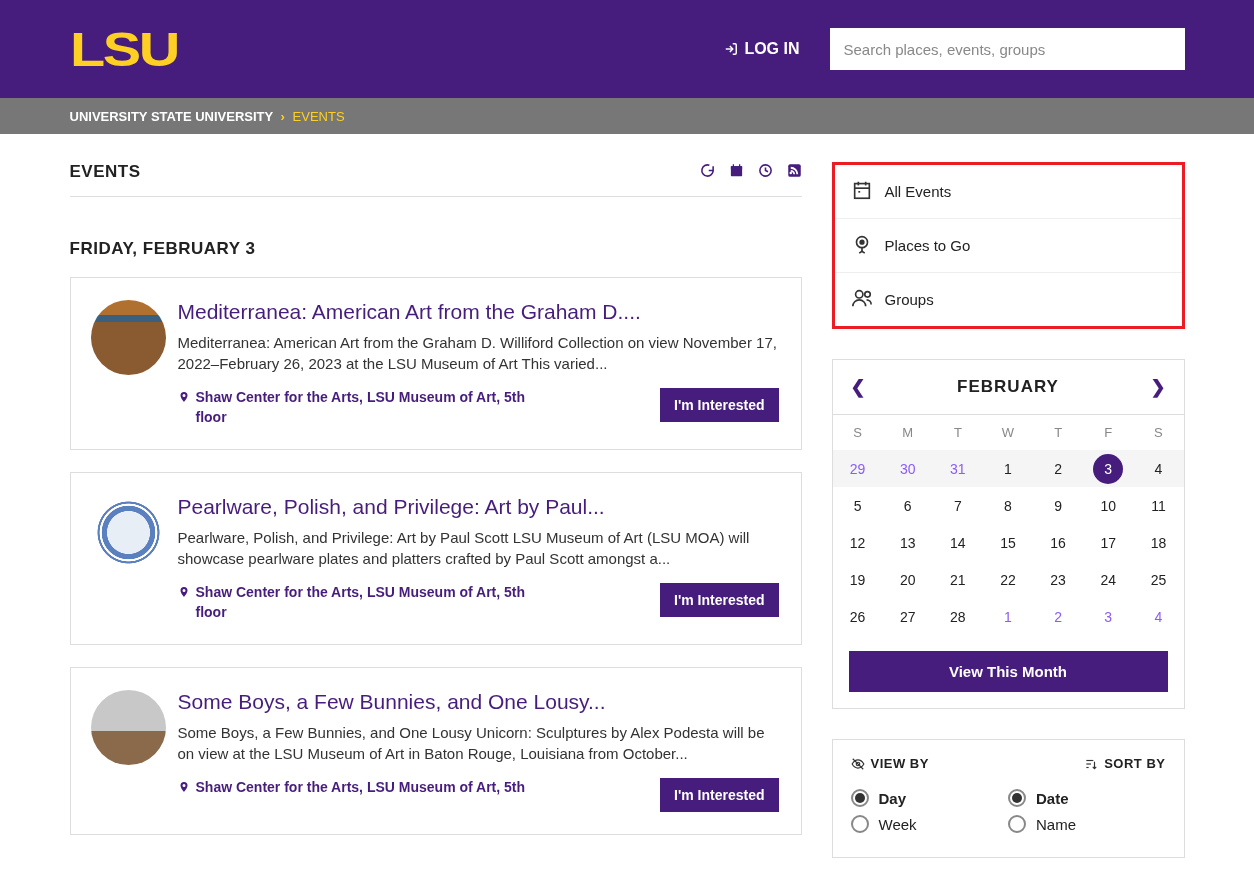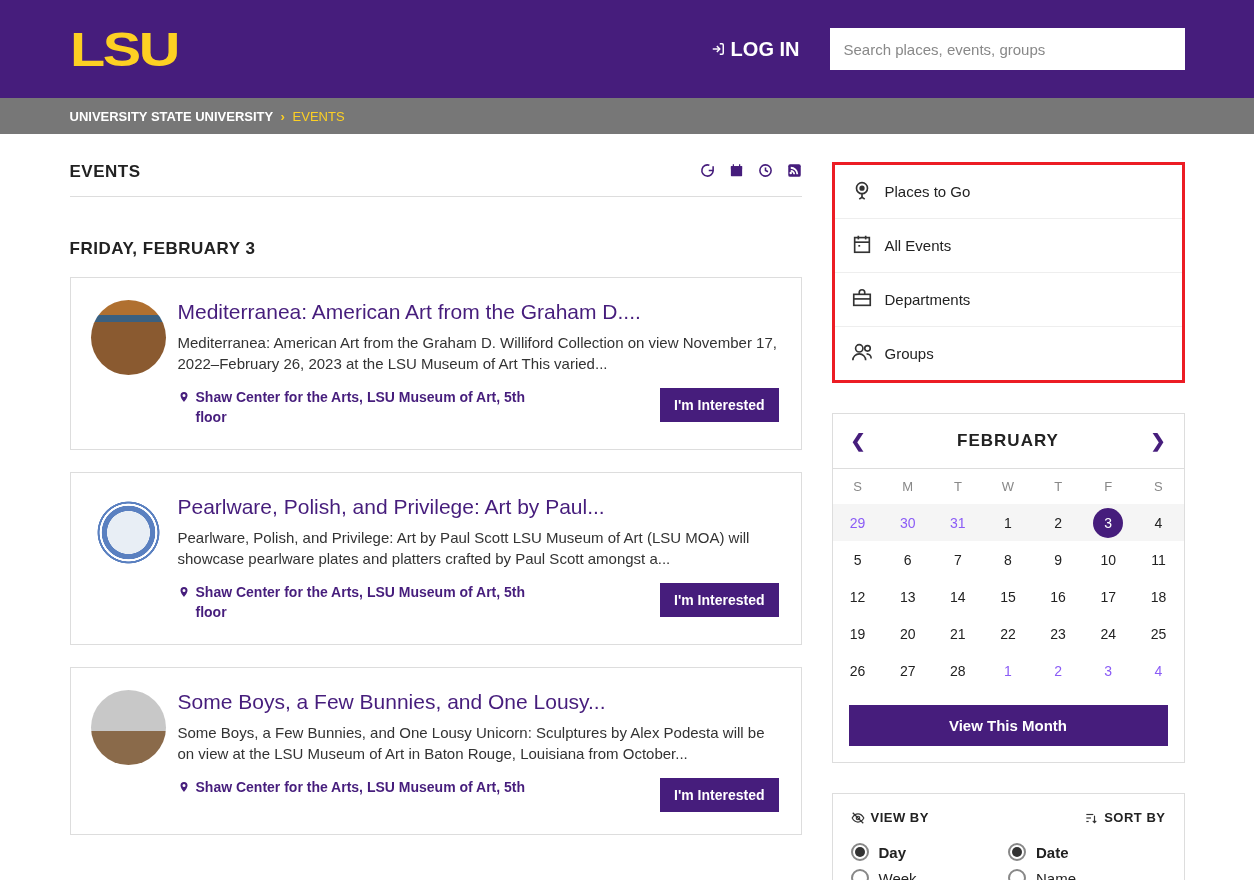--- a/index.html
+++ b/index.html
@@ -1,21 +1,21 @@
 <!DOCTYPE html>
 <html><head>
 <meta charset="utf-8">
 <style>
 * { margin:0; padding:0; box-sizing:border-box; }
 body { font-family: Arial, Helvetica, sans-serif; background:#fff; color:#222; font-size:15px; }
 .header { background:#461D7C; height:98px; display:flex; align-items:center; }
 .header-inner { width:1115px; margin:16px auto; display:flex; align-items:center; justify-content:space-between; }
 .logo { font-family: Arial Black, Arial, sans-serif; font-weight:900; font-size:48px; color:#FDD023; letter-spacing:-2px; transform:scaleX(1.2); transform-origin:left; }
 .header-right { display:flex; align-items:center; gap:30px; }
-.login { color:#fff; font-weight:bold; font-size:20px; display:flex; align-items:center; gap:6px; cursor:pointer; }
+.login { color:#fff; font-weight:bold; font-size:16px; display:flex; align-items:center; gap:6px; cursor:pointer; }
 .search-box { width:355px; height:42px; background:#fff; border:none; padding:0 14px; font-size:15px; color:#555; }
 .search-box::placeholder { color:#888; }
 .breadcrumb { background:#777; height:36px; display:flex; align-items:center; }
 .breadcrumb-inner { width:1115px; margin:0 auto; font-size:13px; color:#fff; font-weight:bold; }
 .breadcrumb-inner .sep { color:#FDD023; margin:0 4px; }
 .breadcrumb-inner .current { color:#FDD023; font-weight:normal; }
 .container { width:1115px; margin:0 auto; display:flex; gap:30px; padding-top:28px; }
 .main { flex:1; }
 .page-title-row { display:flex; justify-content:space-between; align-items:center; border-bottom:1px solid #ddd; padding-bottom:14px; }
 .page-title { font-size:17px; font-weight:bold; letter-spacing:0.5px; }
@@ -168,44 +168,36 @@
       </div>
     </div>
         </div>
       </div>
   </div>
 
   <div class="sidebar">
     <div class="nav-box" id="nav-host">
         <div class="nav-item">
           <span><svg viewBox="0 0 24 24" fill="none" stroke="#333" stroke-width="1.8">
-              <circle cx="12" cy="10" r="6"></circle>
-              <circle cx="12" cy="10" r="2" fill="#333"></circle>
-              <path d="M12 16v4"></path>
-              <path d="M9 22l3-2 3 2"></path>
-            </svg></span>
-          <span>Places to Go</span>
-        </div>
-        <div class="nav-item">
-          <span><svg viewBox="0 0 24 24" fill="none" stroke="#333" stroke-width="1.8">
               <rect x="4" y="5" width="16" height="16"></rect>
               <line x1="4" y1="10" x2="20" y2="10"></line>
               <line x1="8" y1="3" x2="8" y2="7"></line>
               <line x1="16" y1="3" x2="16" y2="7"></line>
               <line x1="8" y1="14" x2="10" y2="14"></line>
             </svg></span>
           <span>All Events</span>
         </div>
         <div class="nav-item">
           <span><svg viewBox="0 0 24 24" fill="none" stroke="#333" stroke-width="1.8">
-              <rect x="3" y="8" width="18" height="12"></rect>
-              <path d="M9 8V6a3 3 0 0 1 6 0v2"></path>
-              <line x1="3" y1="13" x2="21" y2="13"></line>
-            </svg></span>
-          <span>Departments</span>
+              <circle cx="12" cy="10" r="6"></circle>
+              <circle cx="12" cy="10" r="2" fill="#333"></circle>
+              <path d="M12 16v4"></path>
+              <path d="M9 22l3-2 3 2"></path>
+            </svg></span>
+          <span>Places to Go</span>
         </div>
         <div class="nav-item">
           <span><svg viewBox="0 0 24 24" fill="none" stroke="#333" stroke-width="1.8">
               <circle cx="9" cy="8" r="4"></circle>
               <path d="M2 21a7 7 0 0 1 14 0"></path>
               <circle cx="18" cy="8" r="3"></circle>
               <path d="M22 19a5 5 0 0 0-5-5"></path>
             </svg></span>
           <span>Groups</span>
         </div>

